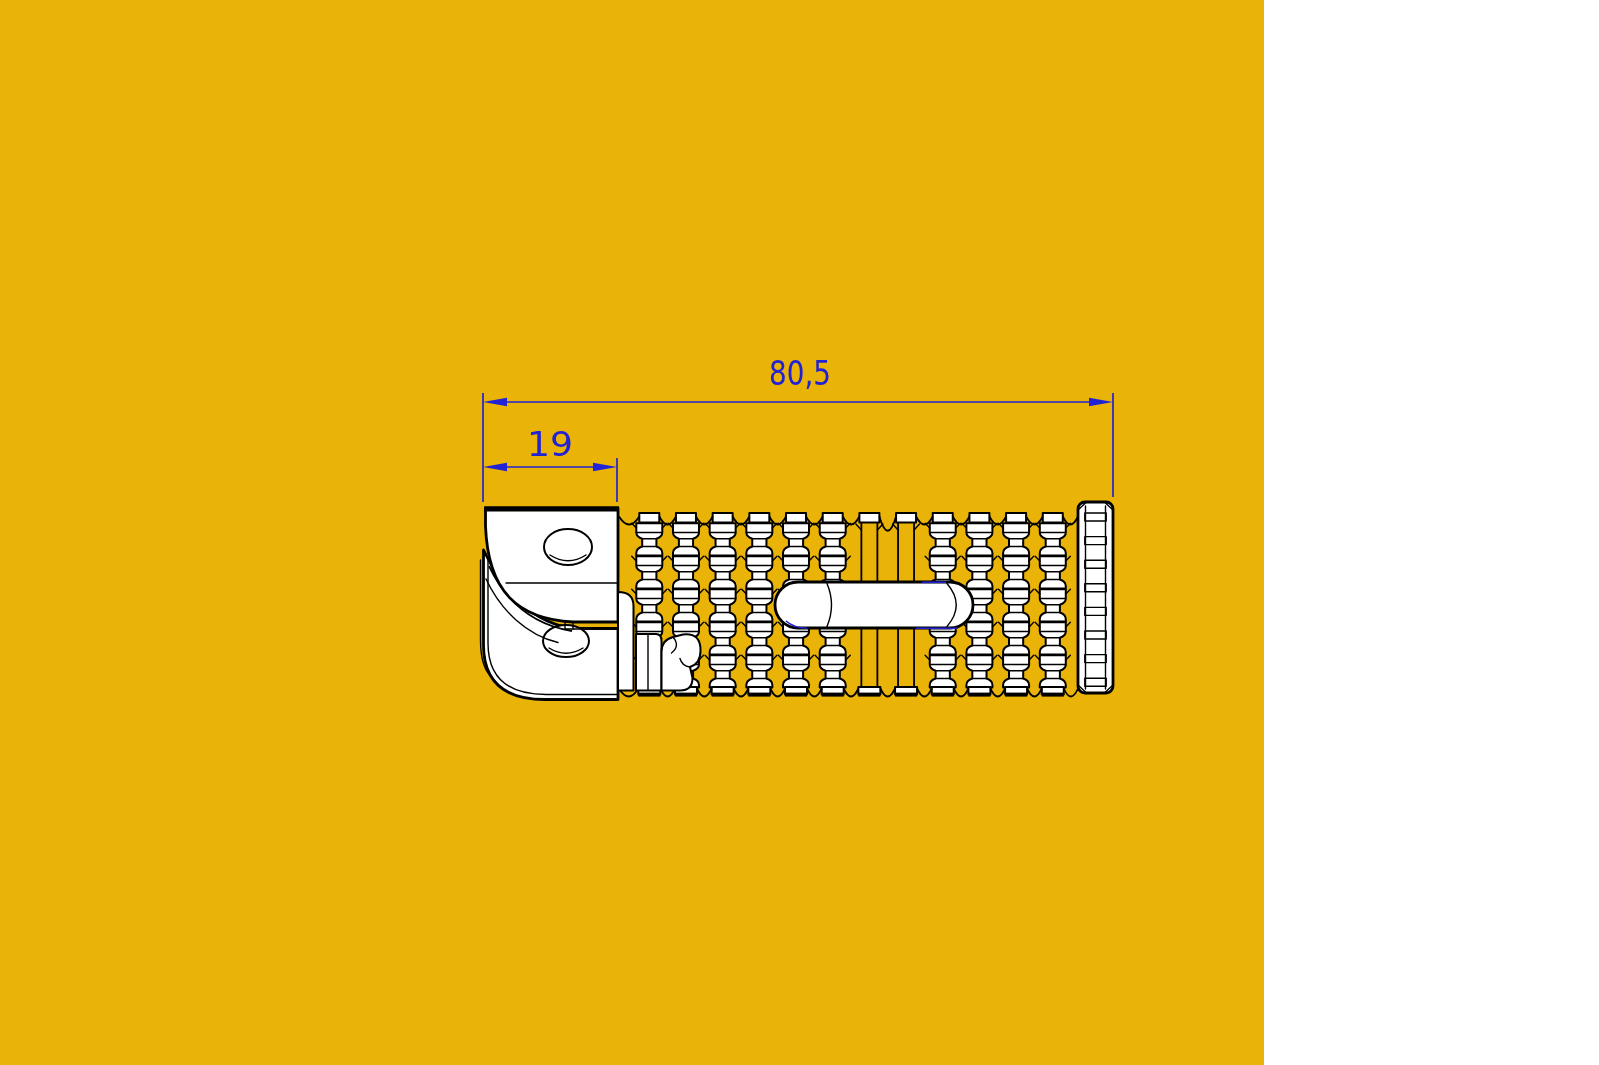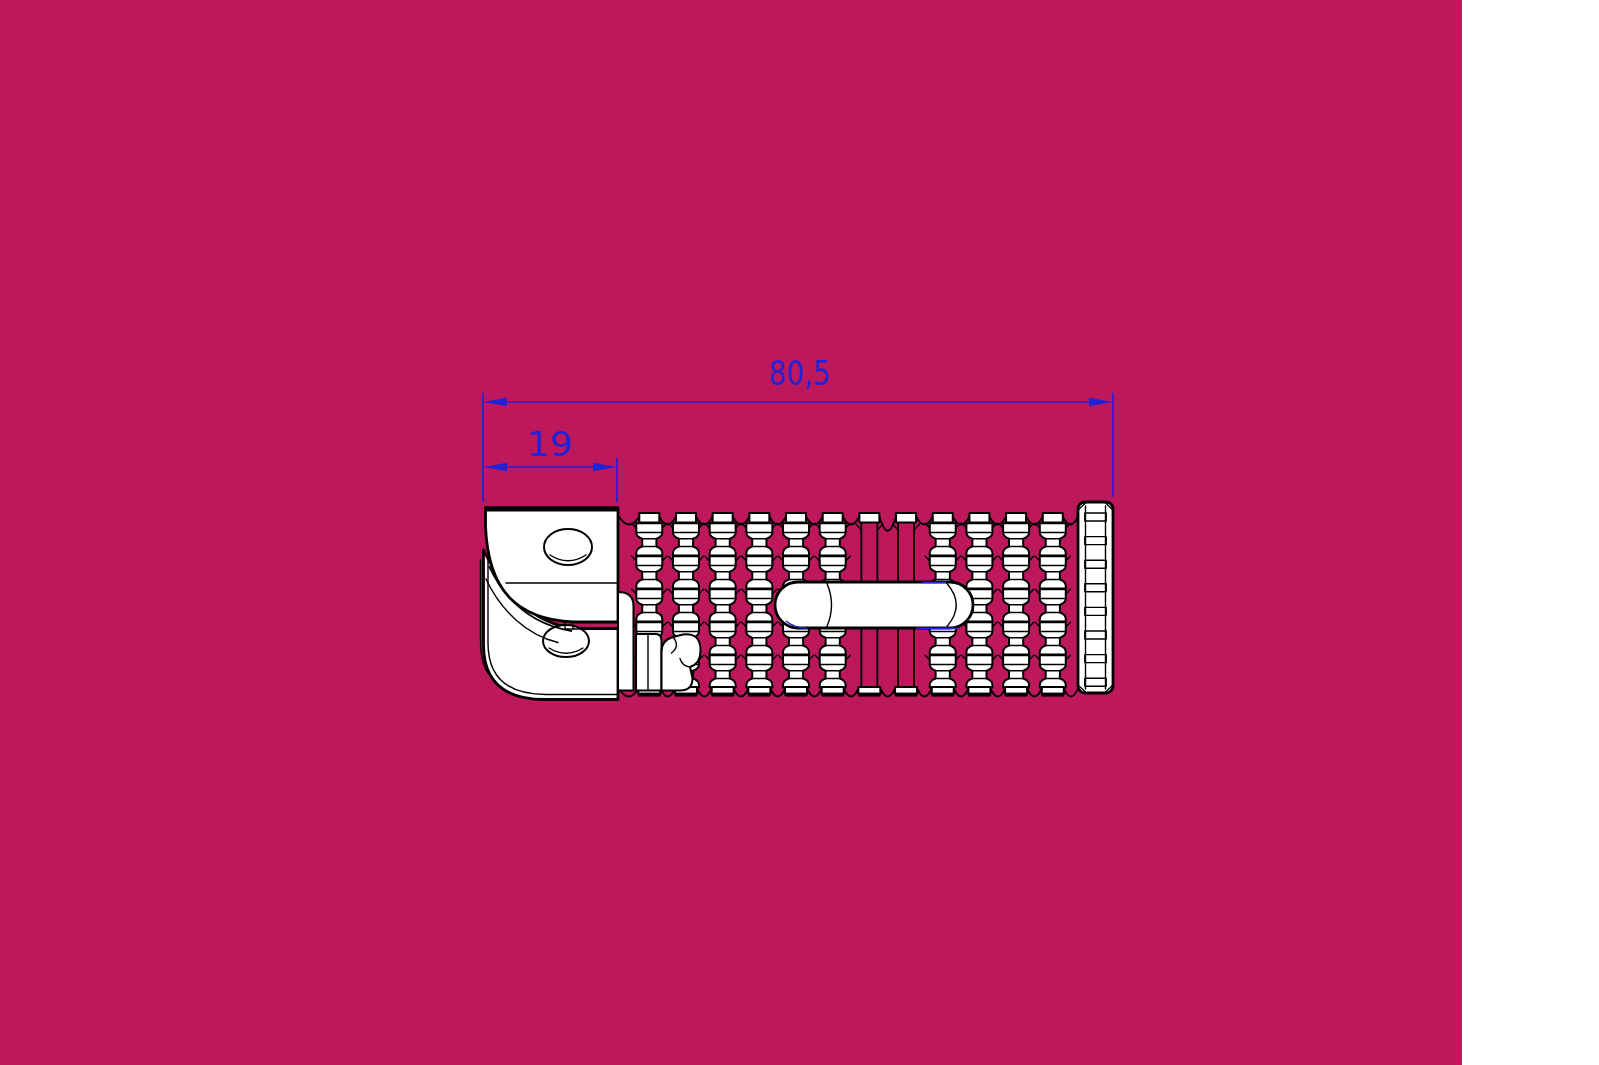--- a/index.html
+++ b/index.html
@@ -1,16 +1,16 @@
 <!DOCTYPE html>
 <html style="--dim: #2222d5;"><head>
 <meta charset="utf-8">
 <style>
   html,body{margin:0;padding:0;background:#fff;}
-  .page{position:relative;width:1462px;height:1065px;background:#be185d;overflow:hidden;
+  .page{position:relative;width:1264px;height:1065px;background:#eab308;overflow:hidden;
         font-family:"DejaVu Sans",sans-serif;}
   svg{position:absolute;left:0;top:0;}
   .ln{stroke:#000;stroke-width:2;fill:#fff;stroke-linejoin:round;stroke-linecap:round;}
   .lh{stroke:#000;stroke-width:2.8;fill:#fff;stroke-linejoin:round;stroke-linecap:round;}
   .lt{stroke:#000;stroke-width:1.4;fill:none;stroke-linejoin:round;stroke-linecap:round;}
   .lb{stroke:#000;stroke-width:1.8;fill:none;stroke-linejoin:round;}
   .dl{stroke:var(--dim,#2222d5);stroke-width:1.7;fill:none;}
   .df{fill:var(--dim,#2222d5);stroke:none;}
   .bl{stroke:var(--dim,#2222d5);stroke-width:1.6;fill:none;}
   .dt{fill:var(--dim,#2222d5);font-family:"DejaVu Sans",sans-serif;font-size:34px;}

